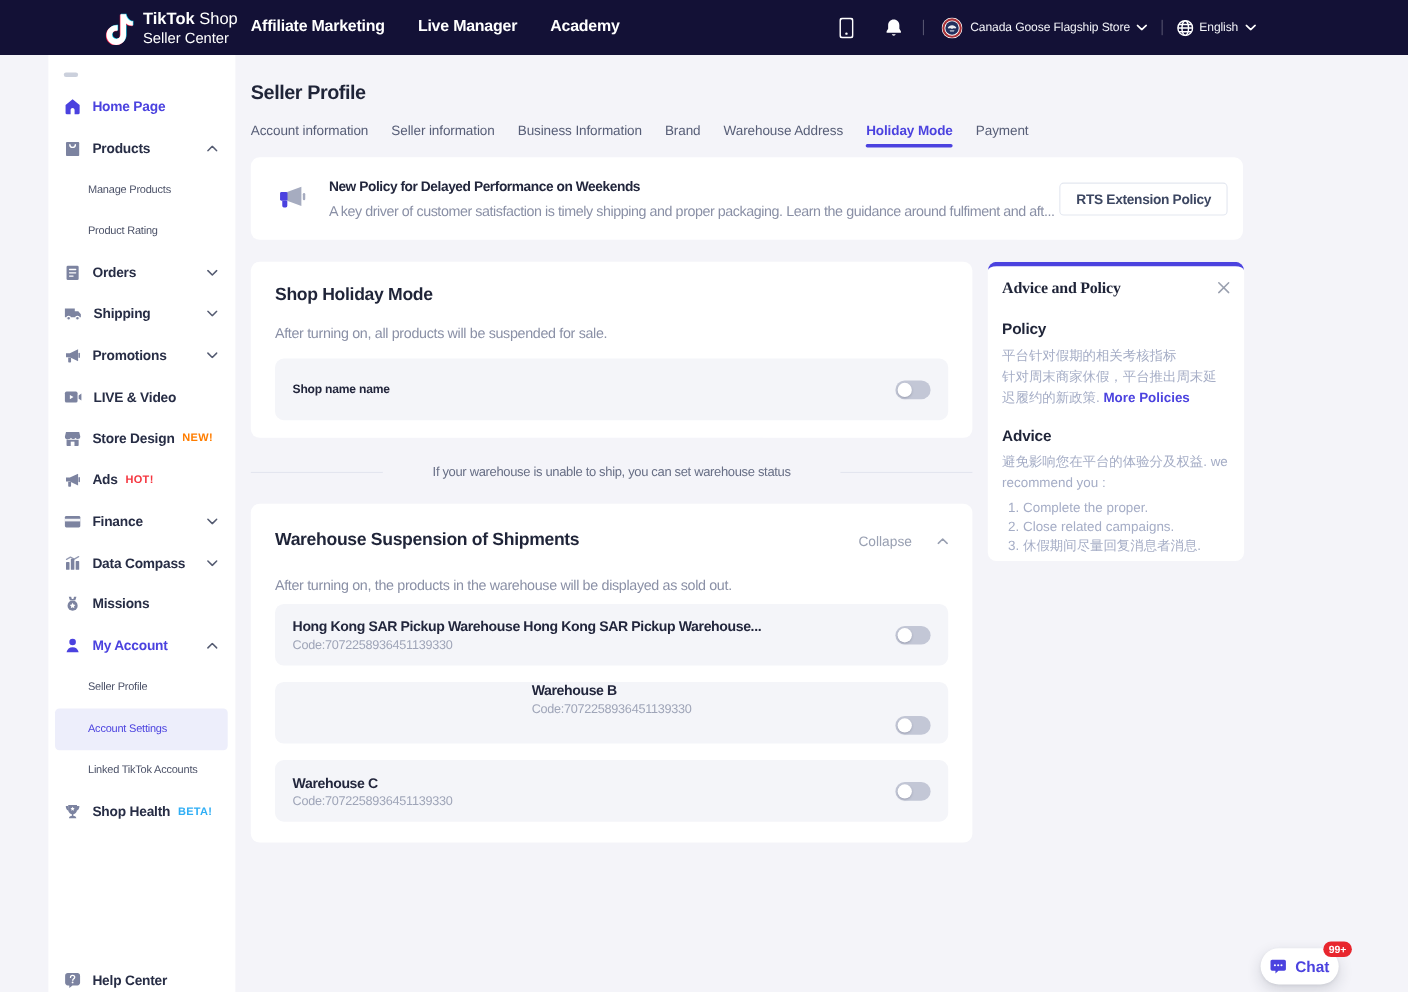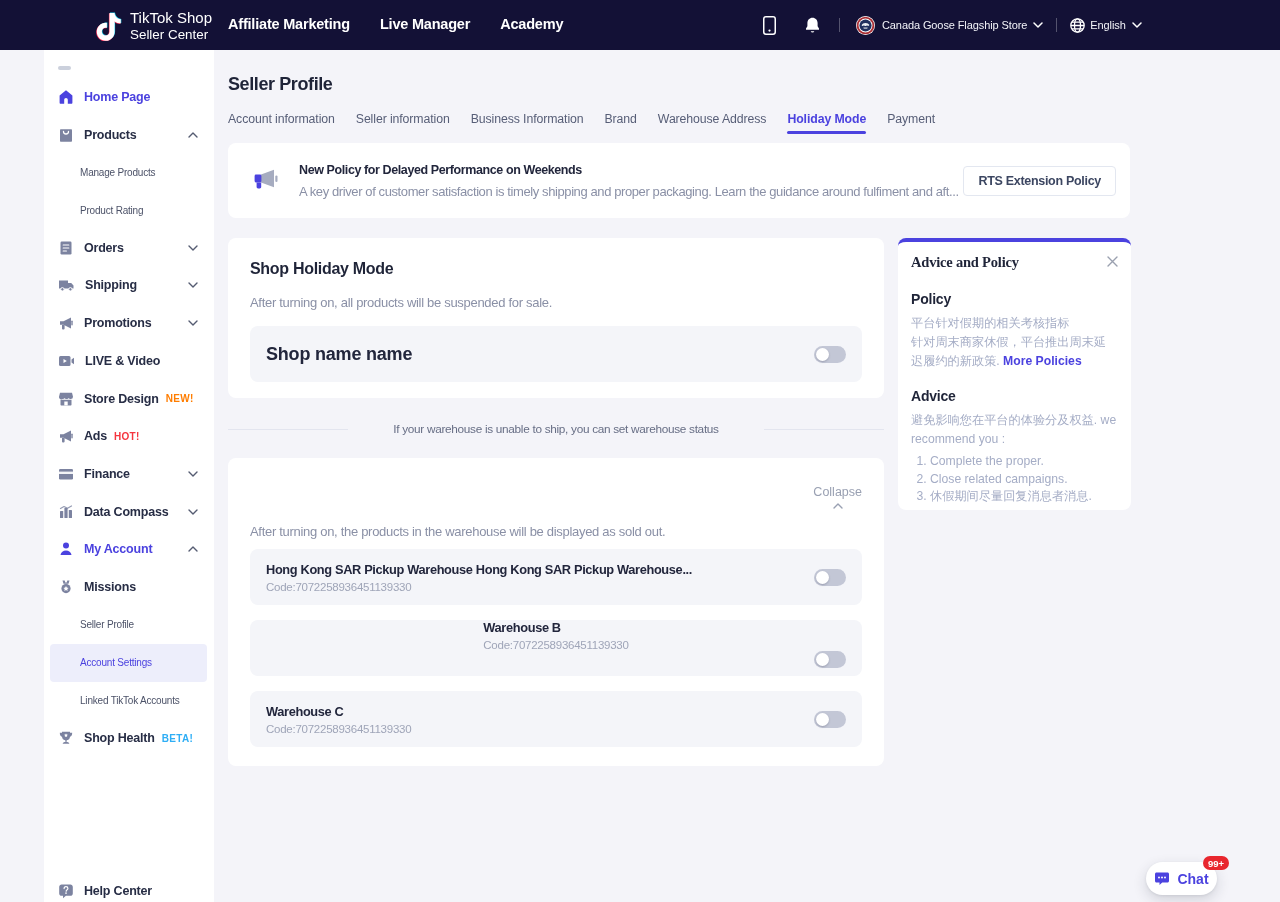--- a/index.html
+++ b/index.html
@@ -19,21 +19,21 @@
   *{margin:0;padding:0;box-sizing:border-box;}
   html,body{width:1280px;height:902px;overflow:hidden;}
   body{font-family:"Liberation Sans","DejaVu Sans",sans-serif;background:var(--page-bg);position:relative;-webkit-font-smoothing:antialiased;}
   svg{display:block;}
 
   
   .header{position:absolute;left:0;top:0;width:1280px;height:50px;background:var(--header-bg);}
   .logo{position:absolute;left:96px;top:10px;display:flex;align-items:center;}
   .logo-text{margin-left:8px;color:#fff;line-height:1;}
   .logo-line1{font-size:15px;letter-spacing:0;}
-  .logo-line1 b{font-weight:400;}
+  .logo-line1 b{font-weight:700;}
   .logo-line2{font-size:13.4px;margin-top:3px;font-weight:400;}
   .topnav{position:absolute;left:228px;top:0;height:48px;display:flex;align-items:center;gap:30px;}
   .topnav .nav-item{color:#fff;font-size:14.5px;font-weight:700;letter-spacing:-.2px;cursor:pointer;white-space:nowrap;}
   .hright{position:absolute;left:763px;top:0;height:50px;display:flex;align-items:center;}
   .hsep{width:1px;height:14px;background:rgba(255,255,255,.28);}
   .store-name,.lang-label{color:#F2F3F8;font-size:11px;letter-spacing:-.1px;white-space:nowrap;}
   .chev-w{margin-left:6px;}
 
   
   .sidebar{position:absolute;left:44px;top:50px;width:170px;height:852px;background:#fff;}
@@ -68,32 +68,32 @@
   .banner-desc{position:absolute;left:71px;top:41px;font-size:13px;letter-spacing:-.4px;color:var(--muted);white-space:nowrap;}
   .banner-btn{position:absolute;right:14px;top:23px;height:30px;padding:0 14px;background:#fff;border:1px solid #E3E7F0;border-radius:4px;display:flex;align-items:center;font-size:12.5px;font-weight:700;letter-spacing:-.3px;color:#3C4661;cursor:pointer;}
 
   .card{position:absolute;background:#fff;border-radius:8px;}
   .holiday-card{left:228px;top:238px;width:656px;height:160px;}
   .card-title{font-size:16px;font-weight:700;color:var(--dark);letter-spacing:-.3px;}
   .card-sub{font-size:13px;letter-spacing:-.3px;color:var(--muted);}
   .holiday-card .card-title{position:absolute;left:22px;top:22px;}
   .holiday-card .card-sub{position:absolute;left:22px;top:57px;}
   .toggle-row{position:absolute;left:22px;top:88px;width:612px;height:56px;background:var(--row-bg);border-radius:8px;display:flex;align-items:center;padding:0 16px;}
-  .toggle-row .row-label{font-size:18px;font-weight:700;letter-spacing:-.2px;color:#22263C;}
+  .toggle-row .row-label{font-size:11px;font-weight:700;letter-spacing:-.2px;color:#22263C;}
   .toggle{margin-left:auto;width:32px;height:17px;border-radius:9px;background:#C3C7D6;position:relative;cursor:pointer;flex:none;}
   .toggle .knob{position:absolute;left:2px;top:2px;width:13px;height:13px;border-radius:50%;background:#fff;box-shadow:0 1px 2px rgba(40,45,70,.25);}
 
   .divider{position:absolute;left:228px;top:421px;width:656px;height:16px;display:flex;align-items:center;}
   .divider .dline{flex:1;height:1px;background:var(--line);}
   .divider .dtext{margin:0 45px;font-size:11.8px;letter-spacing:-.3px;color:#676E85;white-space:nowrap;}
 
   .wh-card{left:228px;top:458px;width:656px;height:308px;}
   .wh-card .card-title{position:absolute;left:22px;top:24px;}
   .wh-card .card-sub{position:absolute;left:22px;top:66px;}
-  .collapse{position:absolute;right:22px;top:27px;display:flex;align-items:center;gap:4px;cursor:pointer;flex-direction:column;}
+  .collapse{position:absolute;right:22px;top:27px;display:flex;align-items:center;gap:23px;cursor:pointer;}
   .collapse span{font-size:12.5px;color:#99A0B2;}
   .wh-row{position:absolute;left:22px;width:612px;height:56px;background:var(--row-bg);border-radius:8px;display:flex;align-items:center;padding:0 16px;}
   .wh-info{display:flex;flex-direction:column;}
   .wh-name{font-size:12.8px;font-weight:700;letter-spacing:-.35px;color:#22263C;}
   .wh-code{font-size:11.5px;letter-spacing:-.25px;color:var(--code);margin-top:4px;}
 
   
   .advice{position:absolute;left:898px;top:238px;width:233px;height:272px;background:#fff;border-radius:8px;border-top:4px solid var(--accent);padding:12px 13px 0 13px;}
   .advice-head{display:flex;align-items:flex-start;}
   .advice-title{font-size:14.5px;font-weight:700;letter-spacing:-.2px;color:var(--dark);font-family:Liberation Serif, serif;}
@@ -325,44 +325,44 @@
           </svg>
         </span>
       <span class="slabel">Data Compass</span>
       <span class="chev">
           <svg width="10" height="6" viewBox="0 0 10 6">
             <path d="M1 1l4 4 4-4" fill="none" stroke="#555C72" stroke-width="1.4" stroke-linecap="round" stroke-linejoin="round"></path>
           </svg>
         </span>
     </div>
 
-    <div class="srow active">
-      <span>
-          <svg width="16" height="16" viewBox="0 0 16 16">
-            <circle cx="8" cy="4.6" r="3" fill="#4B42DF"></circle>
-            <path d="M2.5 14c.5-3 2.7-4.6 5.5-4.6s5 1.6 5.5 4.6z" fill="#4B42DF"></path>
-          </svg>
-        </span>
-      <span class="slabel">My Account</span>
-      <span class="chev">
-          <svg width="10" height="6" viewBox="0 0 10 6">
-            <path d="M1 5l4-4 4 4" fill="none" stroke="#555C72" stroke-width="1.4" stroke-linecap="round" stroke-linejoin="round"></path>
-          </svg>
-        </span>
-    </div>
-
     <div class="srow">
       <span>
           <svg width="16" height="16" viewBox="0 0 16 16">
             <path d="M4.5 1.5h2.2l.6 2h1.4l.6-2h2.2l-1 3.2H5.5z" fill="#7C83A0"></path>
             <circle cx="8" cy="9.6" r="4.6" fill="#7C83A0"></circle>
             <path d="M8 7l.8 1.6 1.8.3-1.3 1.2.3 1.8L8 11l-1.6.9.3-1.8-1.3-1.2 1.8-.3z" fill="#fff"></path>
           </svg>
         </span>
       <span class="slabel">Missions</span>
+    </div>
+
+    <div class="srow active">
+      <span>
+          <svg width="16" height="16" viewBox="0 0 16 16">
+            <circle cx="8" cy="4.6" r="3" fill="#4B42DF"></circle>
+            <path d="M2.5 14c.5-3 2.7-4.6 5.5-4.6s5 1.6 5.5 4.6z" fill="#4B42DF"></path>
+          </svg>
+        </span>
+      <span class="slabel">My Account</span>
+      <span class="chev">
+          <svg width="10" height="6" viewBox="0 0 10 6">
+            <path d="M1 5l4-4 4 4" fill="none" stroke="#555C72" stroke-width="1.4" stroke-linecap="round" stroke-linejoin="round"></path>
+          </svg>
+        </span>
     </div>
 
     <div class="srow sub">
         <span class="slabel">Seller Profile</span>
       </div>
     <div class="srow sub active-sub">
         <span class="slabel">Account Settings</span>
       </div>
     <div class="srow sub">
         <span class="slabel">Linked TikTok Accounts</span>
@@ -432,20 +432,21 @@
   </div>
 </div>
 
 <div class="divider">
   <span class="dline"></span>
   <span class="dtext">If your warehouse is unable to ship, you can set warehouse status</span>
   <span class="dline"></span>
 </div>
 
 <div class="card wh-card">
+  <div class="card-title">Warehouse Suspension of Shipments</div>
   <div class="collapse">
     <span>Collapse</span>
     <svg width="10" height="6" viewBox="0 0 10 6">
         <path d="M1 5l4-4 4 4" fill="none" stroke="#99A0B2" stroke-width="1.4" stroke-linecap="round" stroke-linejoin="round"></path>
       </svg>
   </div>
   <div class="card-sub">After turning on, the products in the warehouse will be displayed as sold out.</div>
 
   <div class="wh-row" style="top:91px;">
     <div class="wh-info">

